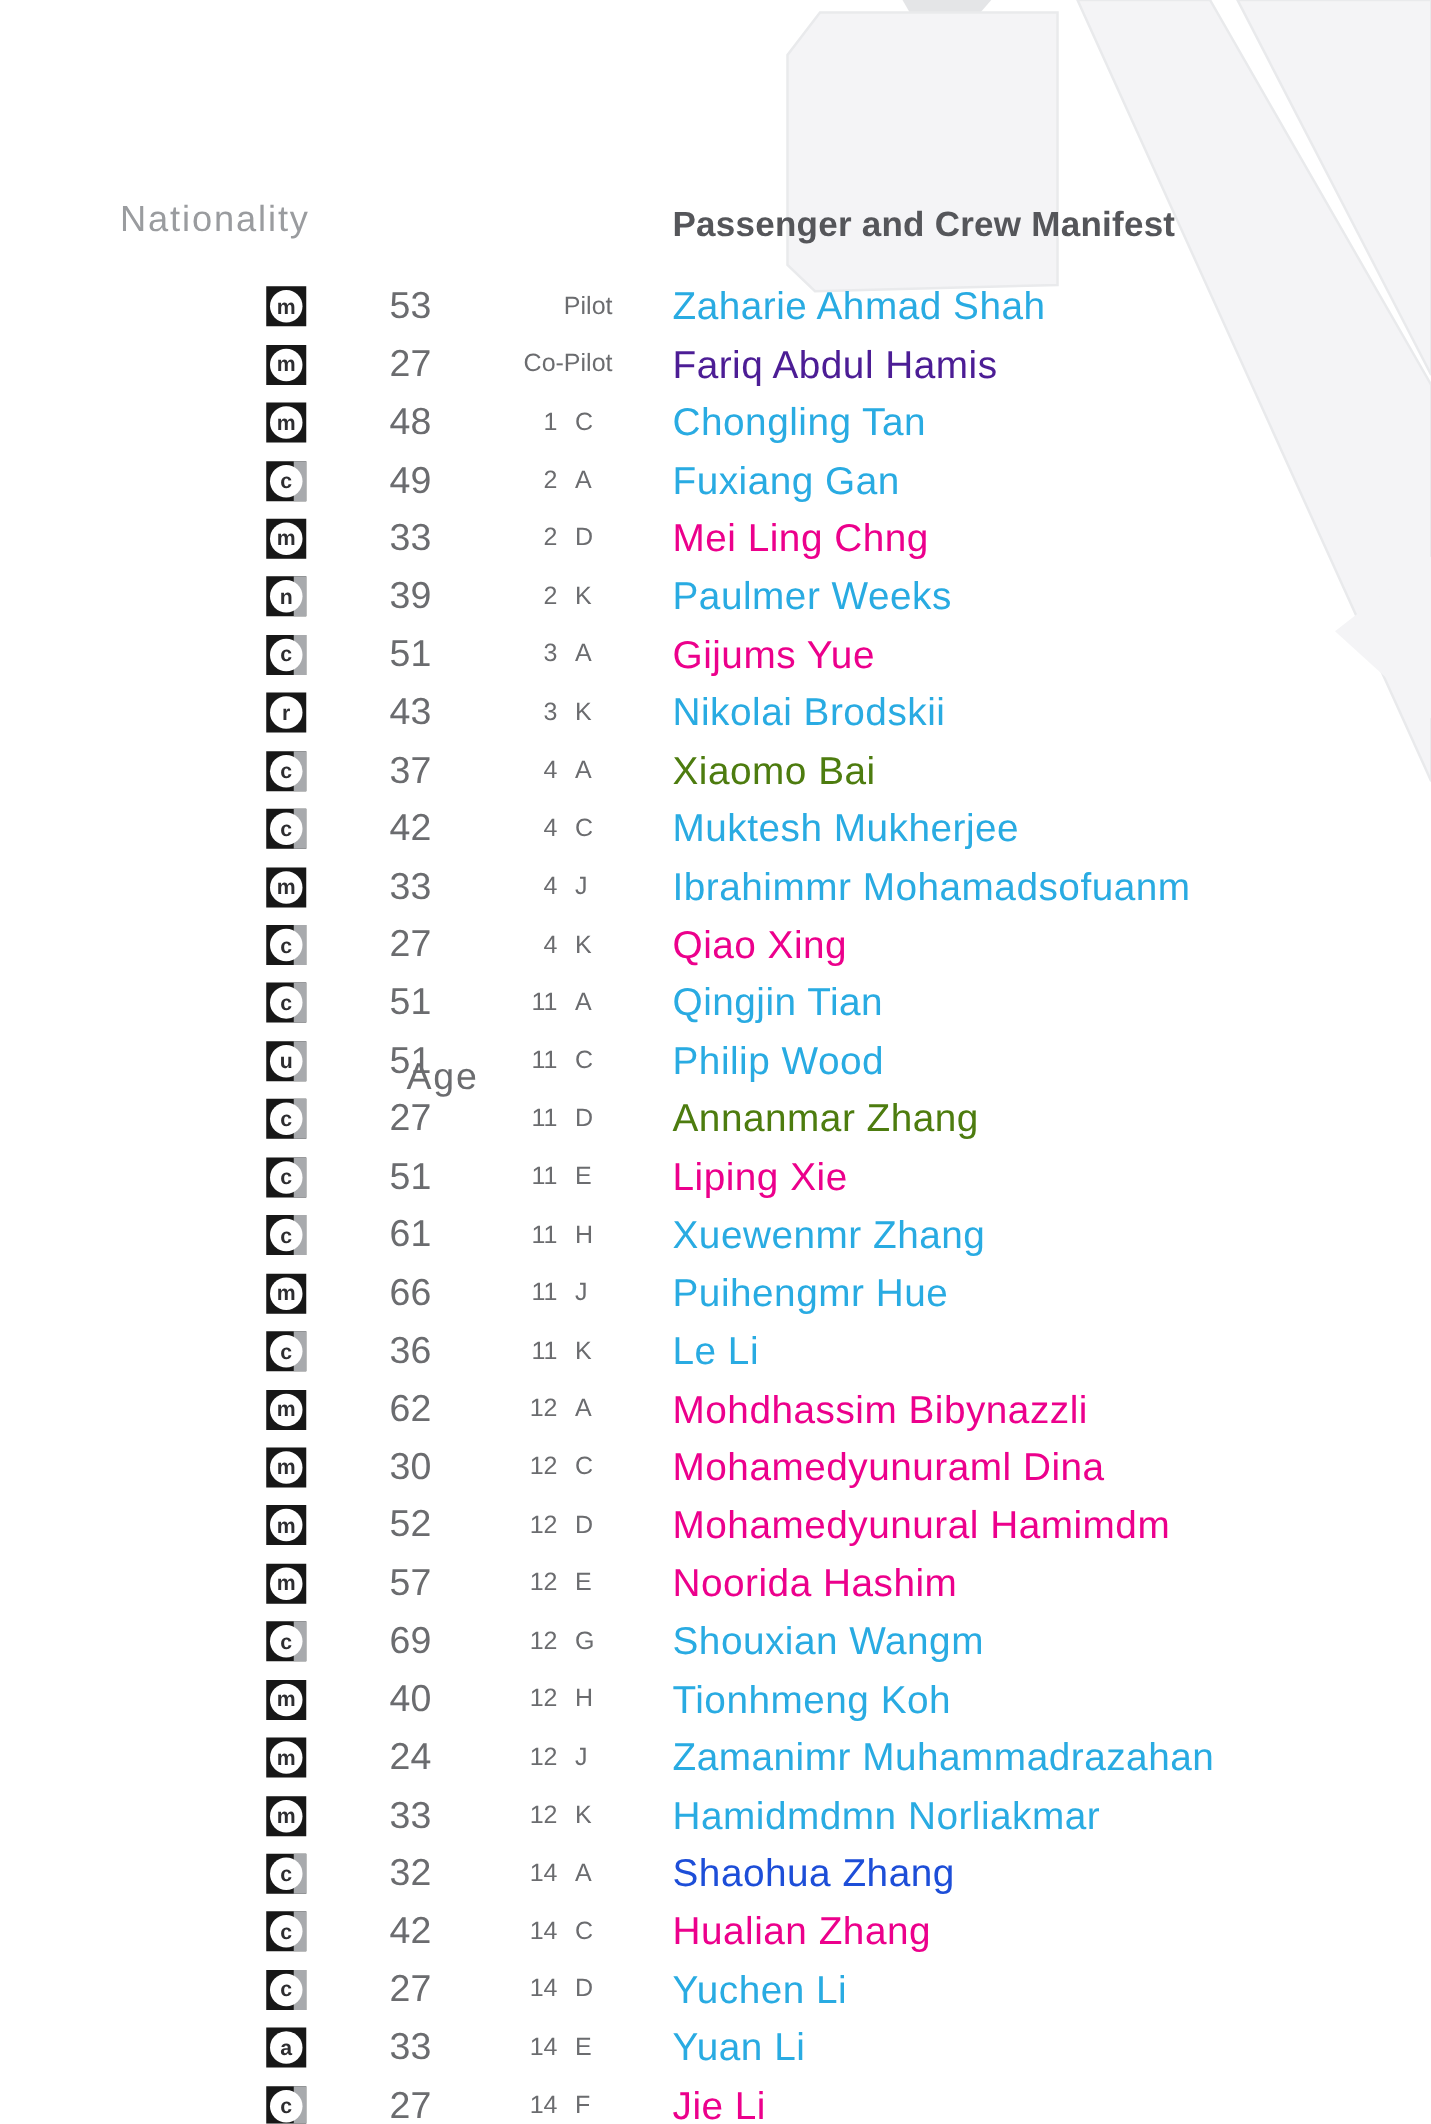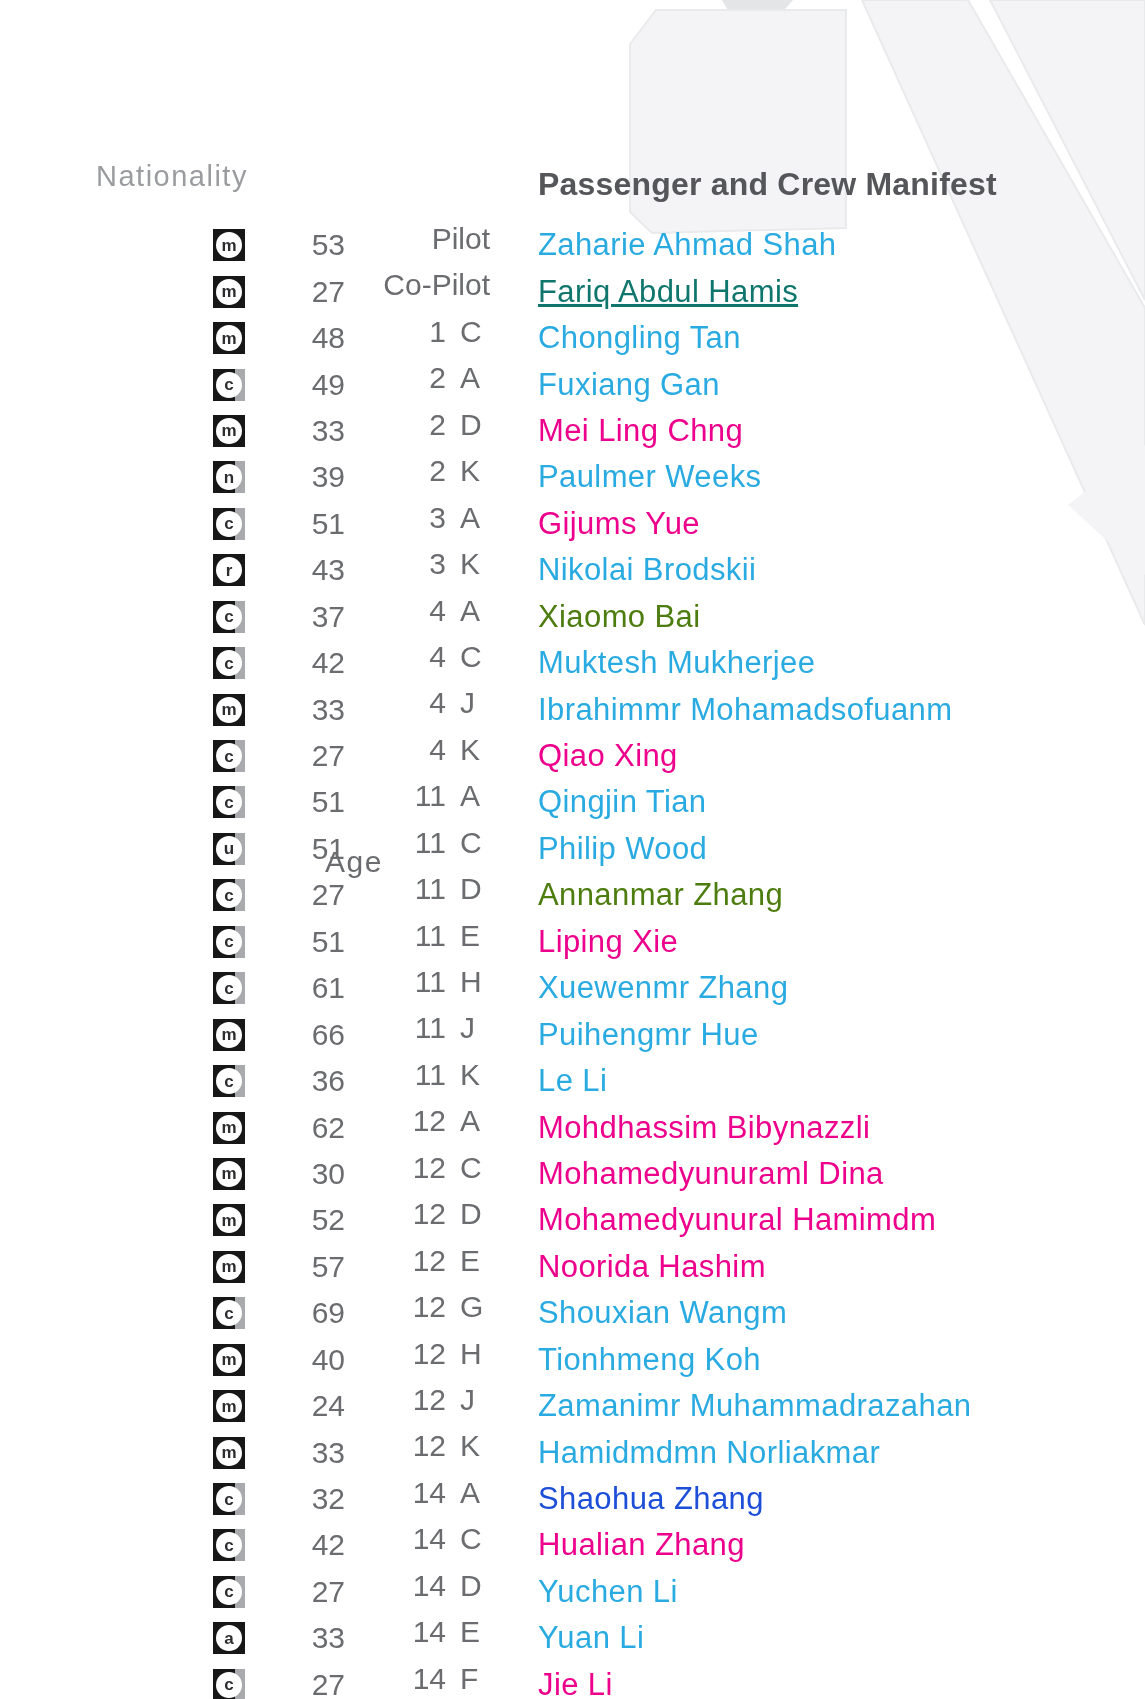--- a/index.html
+++ b/index.html
@@ -16,21 +16,21 @@
 
   
   .col-label{
     position:absolute;top:148px;
     font-size:29px;color:#9a9c9f;letter-spacing:1.5px;font-weight:400;
   }
   .col-label.nat{left:96px;}
   .col-label.age{left:283px;}
   .title{
     position:absolute;left:538px;top:133px;
-    font-size:32px;font-weight:bold;color:#55565a;letter-spacing:0.2px;
+    font-size:28px;font-weight:bold;color:#55565a;letter-spacing:0.2px;
   }
 
   
   .rows{position:absolute;left:0;top:210px;width:1145px;}
   .row{position:relative;height:46.45px;}
 
   .flag{
     position:absolute;left:213px;top:50%;transform:translateY(-50%);
     width:32px;height:32px;background:#171717;
     display:flex;align-items:center;justify-content:center;
@@ -45,22 +45,22 @@
     font-size:17px;font-weight:bold;color:#2d2d30;line-height:1;
   }
 
   .age{
     position:absolute;left:245px;top:0;width:100px;height:100%;
     display:flex;align-items:center;justify-content:flex-end;
     font-size:30px;color:#6b6c6f;
   }
   .seat{
     position:absolute;left:348px;top:0;width:142px;height:100%;
-    display:flex;align-items:flex-start;
-    font-size:30px;color:#6b6c6f;
+    display:flex;align-items:center;
+    font-size:20px;color:#6b6c6f;
   }
   .seat .seat-num{flex:1;text-align:right;}
   .seat .seat-letter{width:30px;margin-left:14px;text-align:left;}
 
   .name{
     position:absolute;left:538px;top:0;height:100%;
     display:flex;align-items:center;
     font-size:31px;letter-spacing:0.4px;white-space:nowrap;
   }
 </style>
@@ -94,21 +94,21 @@
           <span class="name" style="color: rgb(41, 171, 226);">Zaharie Ahmad Shah</span>
         </div>
         <div class="row">
           <span class="flag">
             <span class="disc">m</span>
           </span>
           <span class="age">27</span>
           <span class="seat crew">
             <span class="seat-num">Co-Pilot</span>
           </span>
-          <span class="name" style="color: #0f766e; text-decoration: underline;">Fariq Abdul Hamis</span>
+          <span class="name" style="color: #4c1d95;">Fariq Abdul Hamis</span>
         </div>
         <div class="row">
           <span class="flag">
             <span class="disc">m</span>
           </span>
           <span class="age">48</span>
           <span class="seat">
             <span class="seat-num">1</span>
             <span class="seat-letter">C</span>
           </span>

